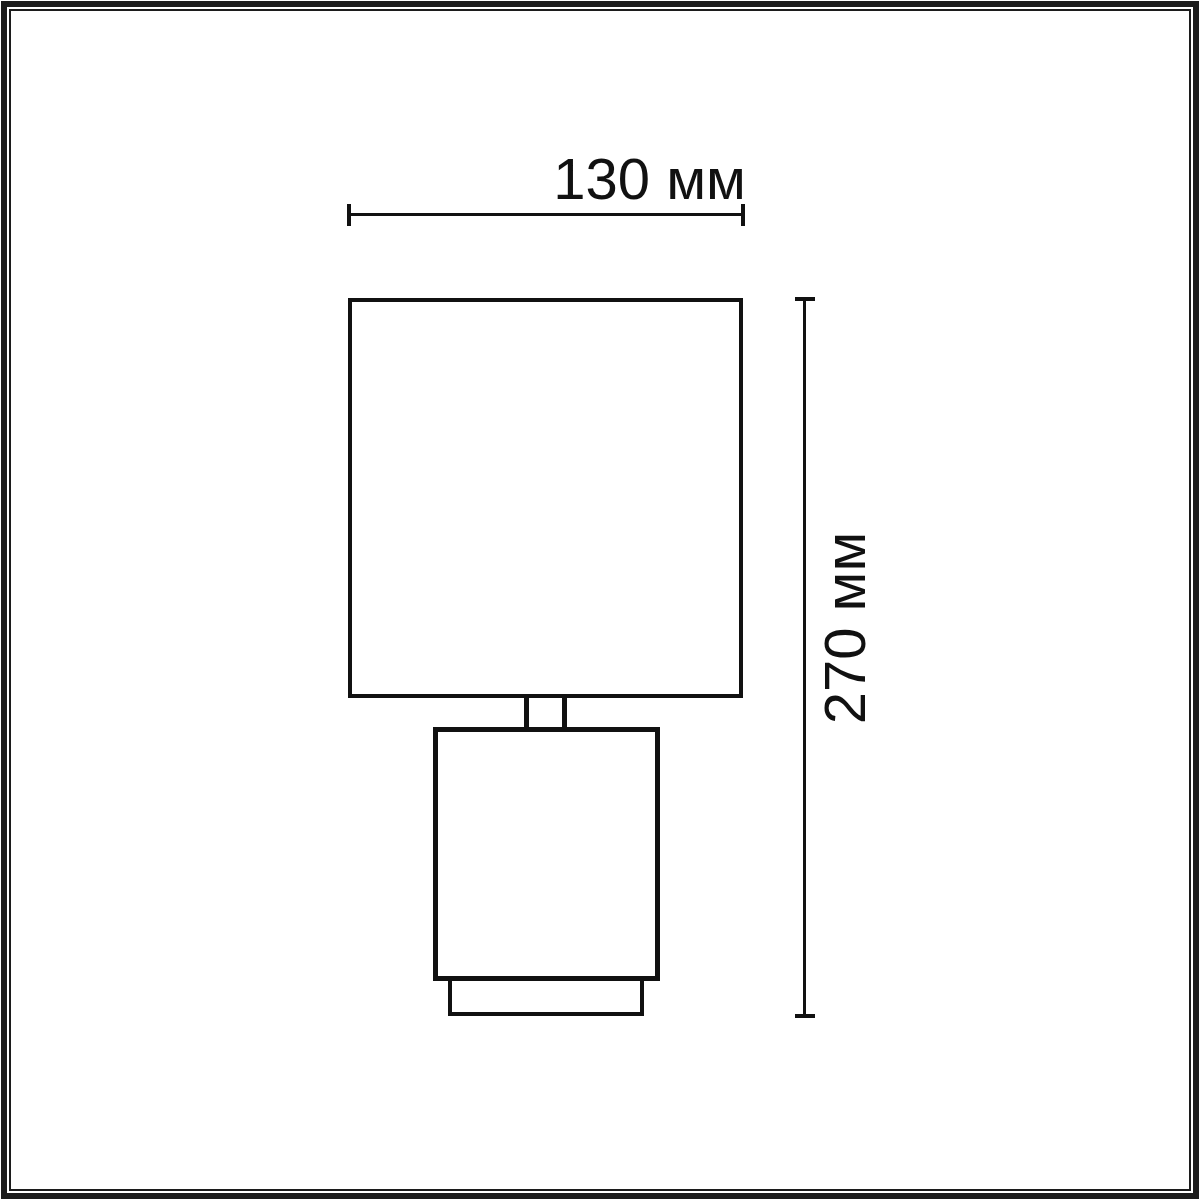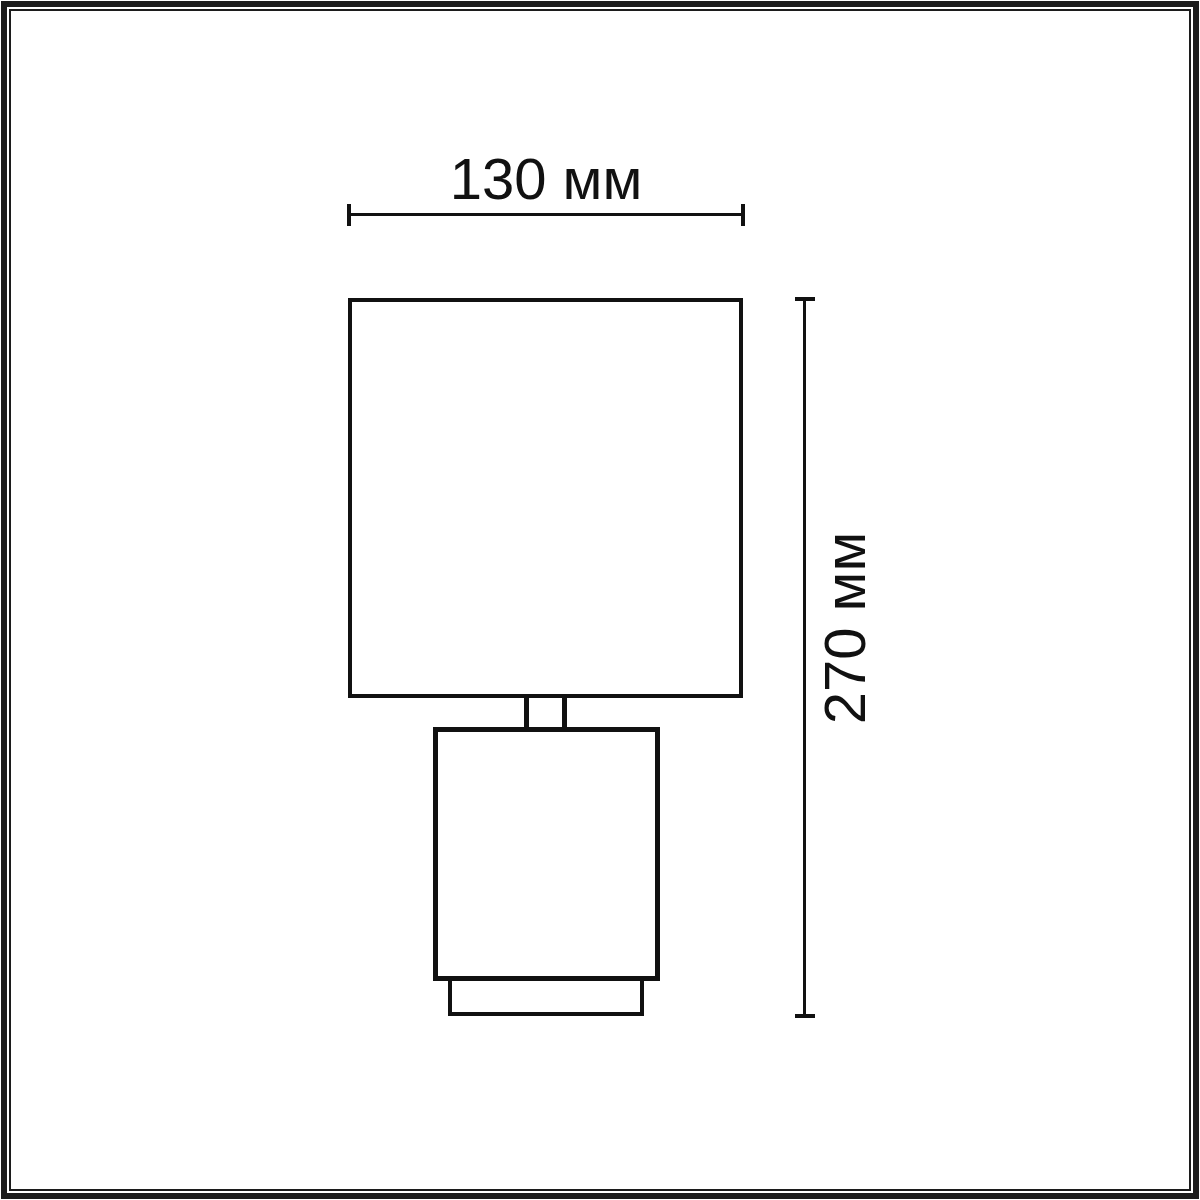--- a/index.html
+++ b/index.html
@@ -114,20 +114,21 @@
     line-height: 58px;
     text-align: center;
     white-space: nowrap;
     letter-spacing: 0px;
   }
   .dim-label-width {
     left: 346px;
     top: 150px;
     width: 400px;
     height: 58px;
+    text-align: right;
   }
   .dim-label-height {
     left: 645px;
     top: 599px;
     width: 400px;
     height: 58px;
     transform: rotate(-90deg);
     transform-origin: center center;
   }
 </style>

